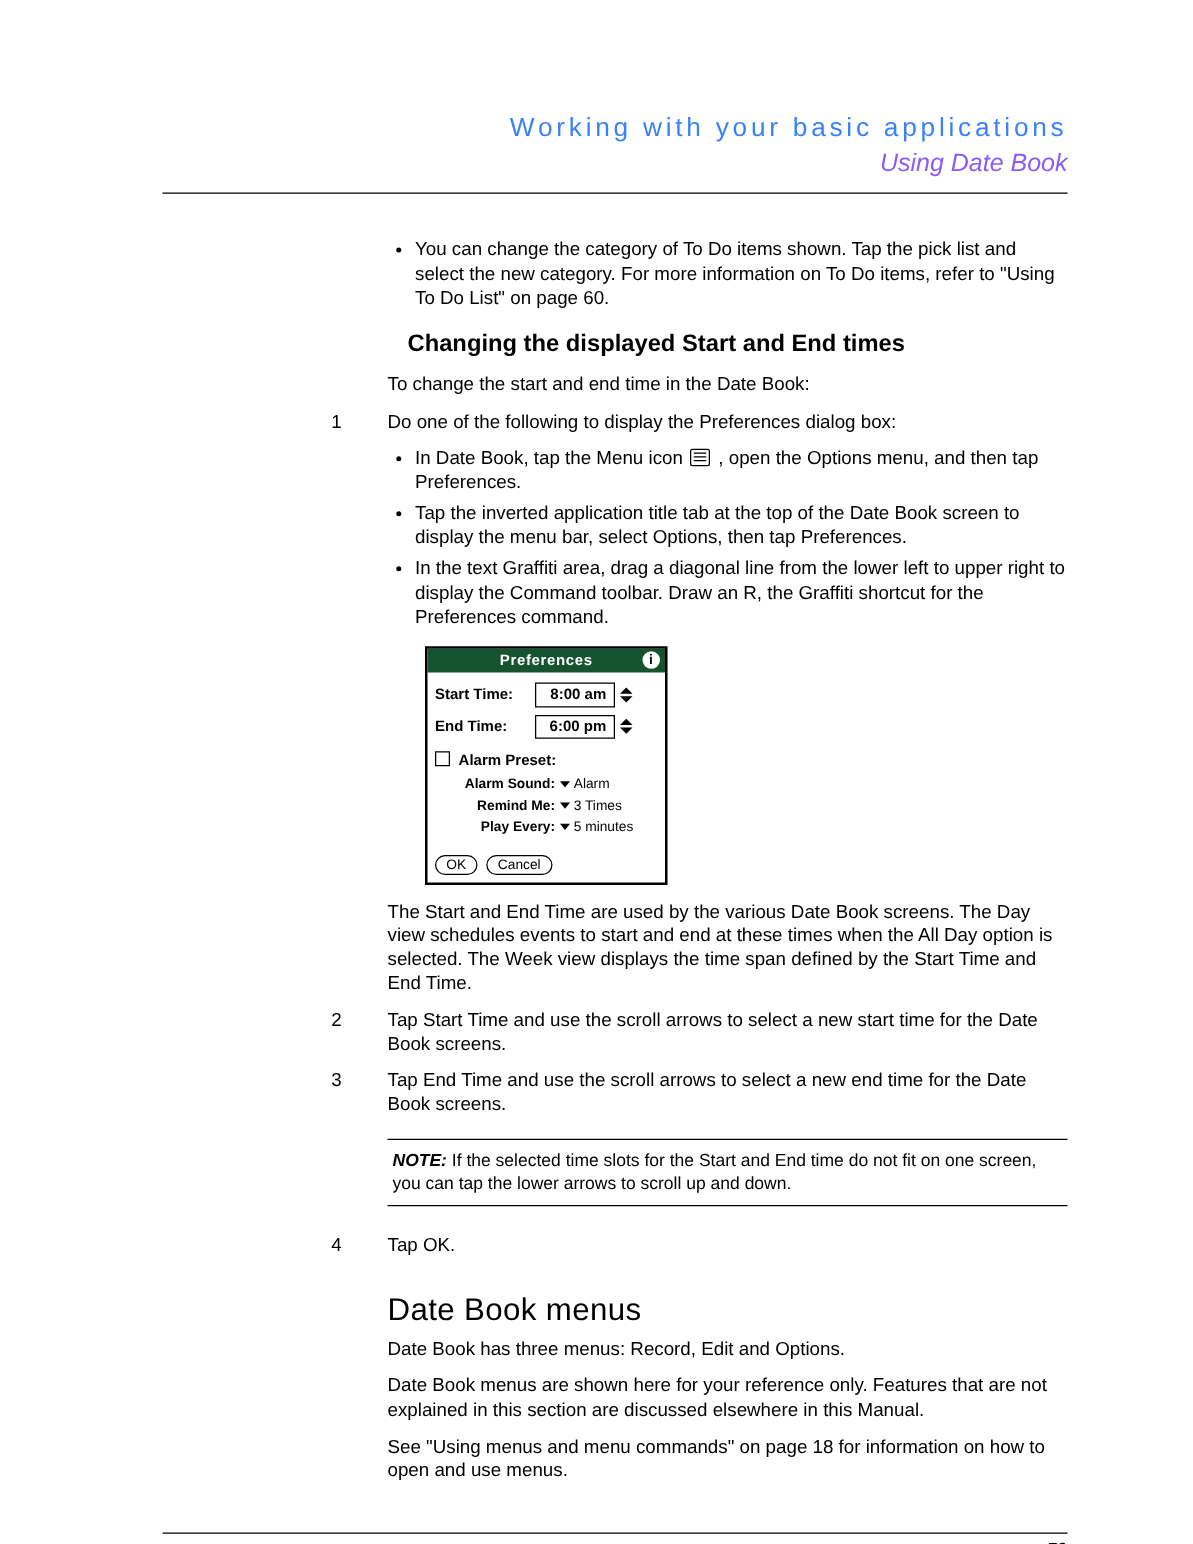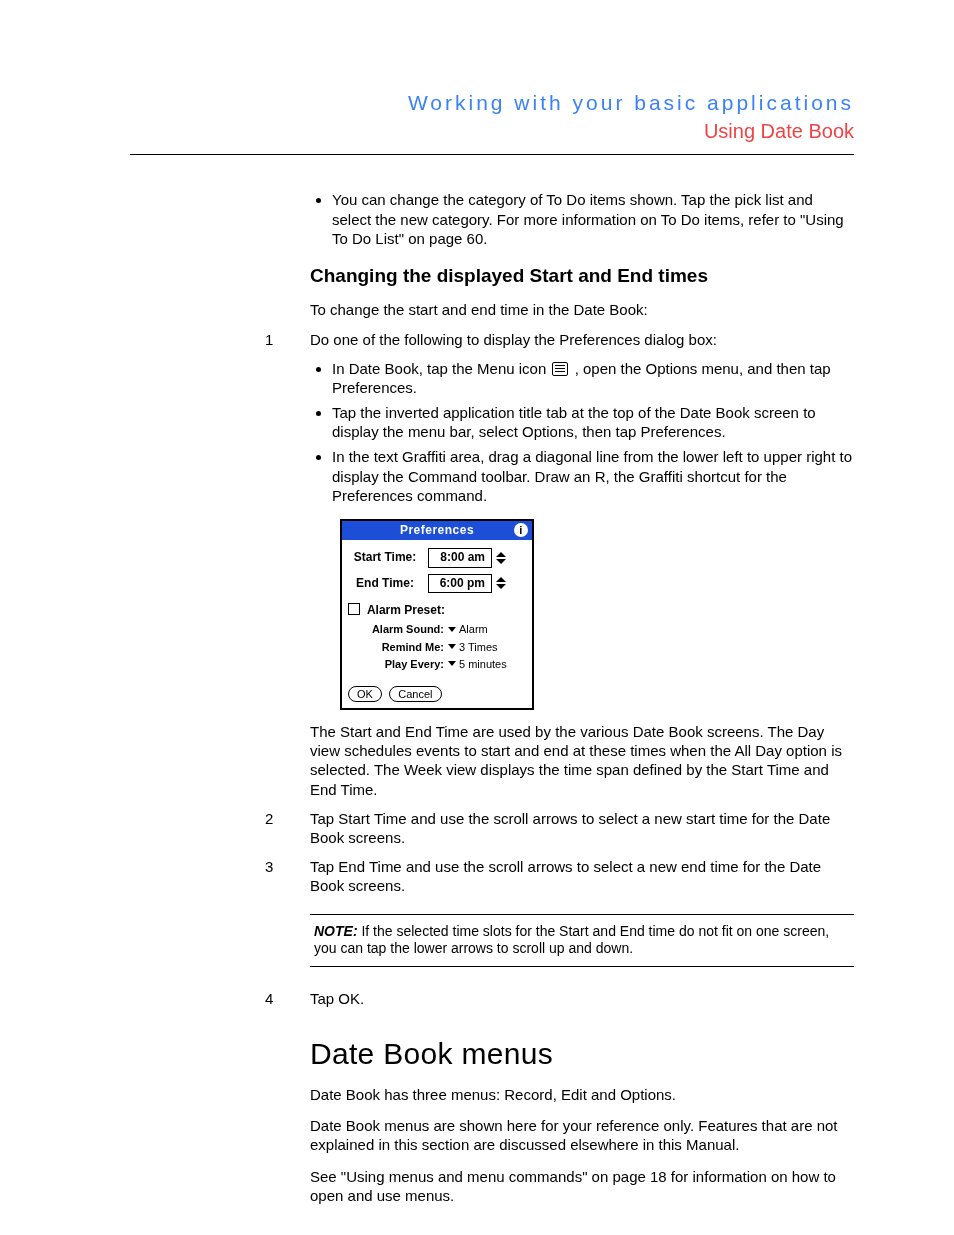--- a/index.html
+++ b/index.html
@@ -24,53 +24,54 @@
     margin-bottom: 8px;
   }
   .runhead .line1 {
     font-size: 21px;
     letter-spacing: 3px;
     font-weight: 400;
     color: #3b82f6;
   }
   .runhead .line2 {
     font-size: 20px;
-    color: #ef4444;
+    font-style: italic;
+    color: #8b5cf6;
     margin-top: 2px;
   }
   .rule-top {
     border: none;
     border-top: 1px solid #000;
     margin: 10px 0 35px 0;
   }
 
   
   .content {
     margin-left: 180px;   
     position: relative;
     font-size: 15px;
   }
   .content p {
-    margin: 12px 0 10px 0;
+    margin: 0 0 10px 0;
   }
   .bullets {
     margin: 0 0 14px 0;
     padding: 0 0 0 22px;
   }
   .bullets li {
     margin: 0 0 6px 0;
   }
 
   .h2 {
     font-size: 19px;
     font-weight: 600;
-    margin: 16px 0 10px 0;
+    margin: 16px 0 10px 16px;
   }
   .h1alt {
-    font-size: 30px;
+    font-size: 25px;
     font-weight: 400;
     margin: 26px 0 6px 0;
     letter-spacing: 0.3px;
   }
 
   
   .step {
     position: relative;
     margin: 0 0 10px 0;
   }
@@ -110,21 +111,21 @@
 
   
   .dialog {
     width: 190px;
     border: 2px solid #000;
     margin: 12px 0 12px 30px;
     font-family: "Verdana", "Geneva", sans-serif;
     font-size: 12px;
   }
   .dialog .titlebar {
-    background: #1d4ed8;
+    background: #14532d;
     color: #fff;
     text-align: center;
     font-weight: 700;
     letter-spacing: 0.5px;
     padding: 2px 4px;
     position: relative;
   }
   .dialog .infoicon {
     position: absolute;
     right: 4px; top: 2px;
@@ -141,21 +142,21 @@
     padding: 8px 6px 8px 6px;
   }
   .row {
     display: flex;
     align-items: center;
     justify-content: flex-start;
     margin-bottom: 6px;
   }
   .row .lbl {
     flex: 0 0 74px;
-    text-align: center;
+    text-align: left;
     font-weight: 700;
     padding-right: 6px;
   }
   .row .valbox {
     border: 1px solid #000;
     padding: 1px 6px;
     min-width: 50px;
     text-align: right;
     font-weight: 700;
   }

